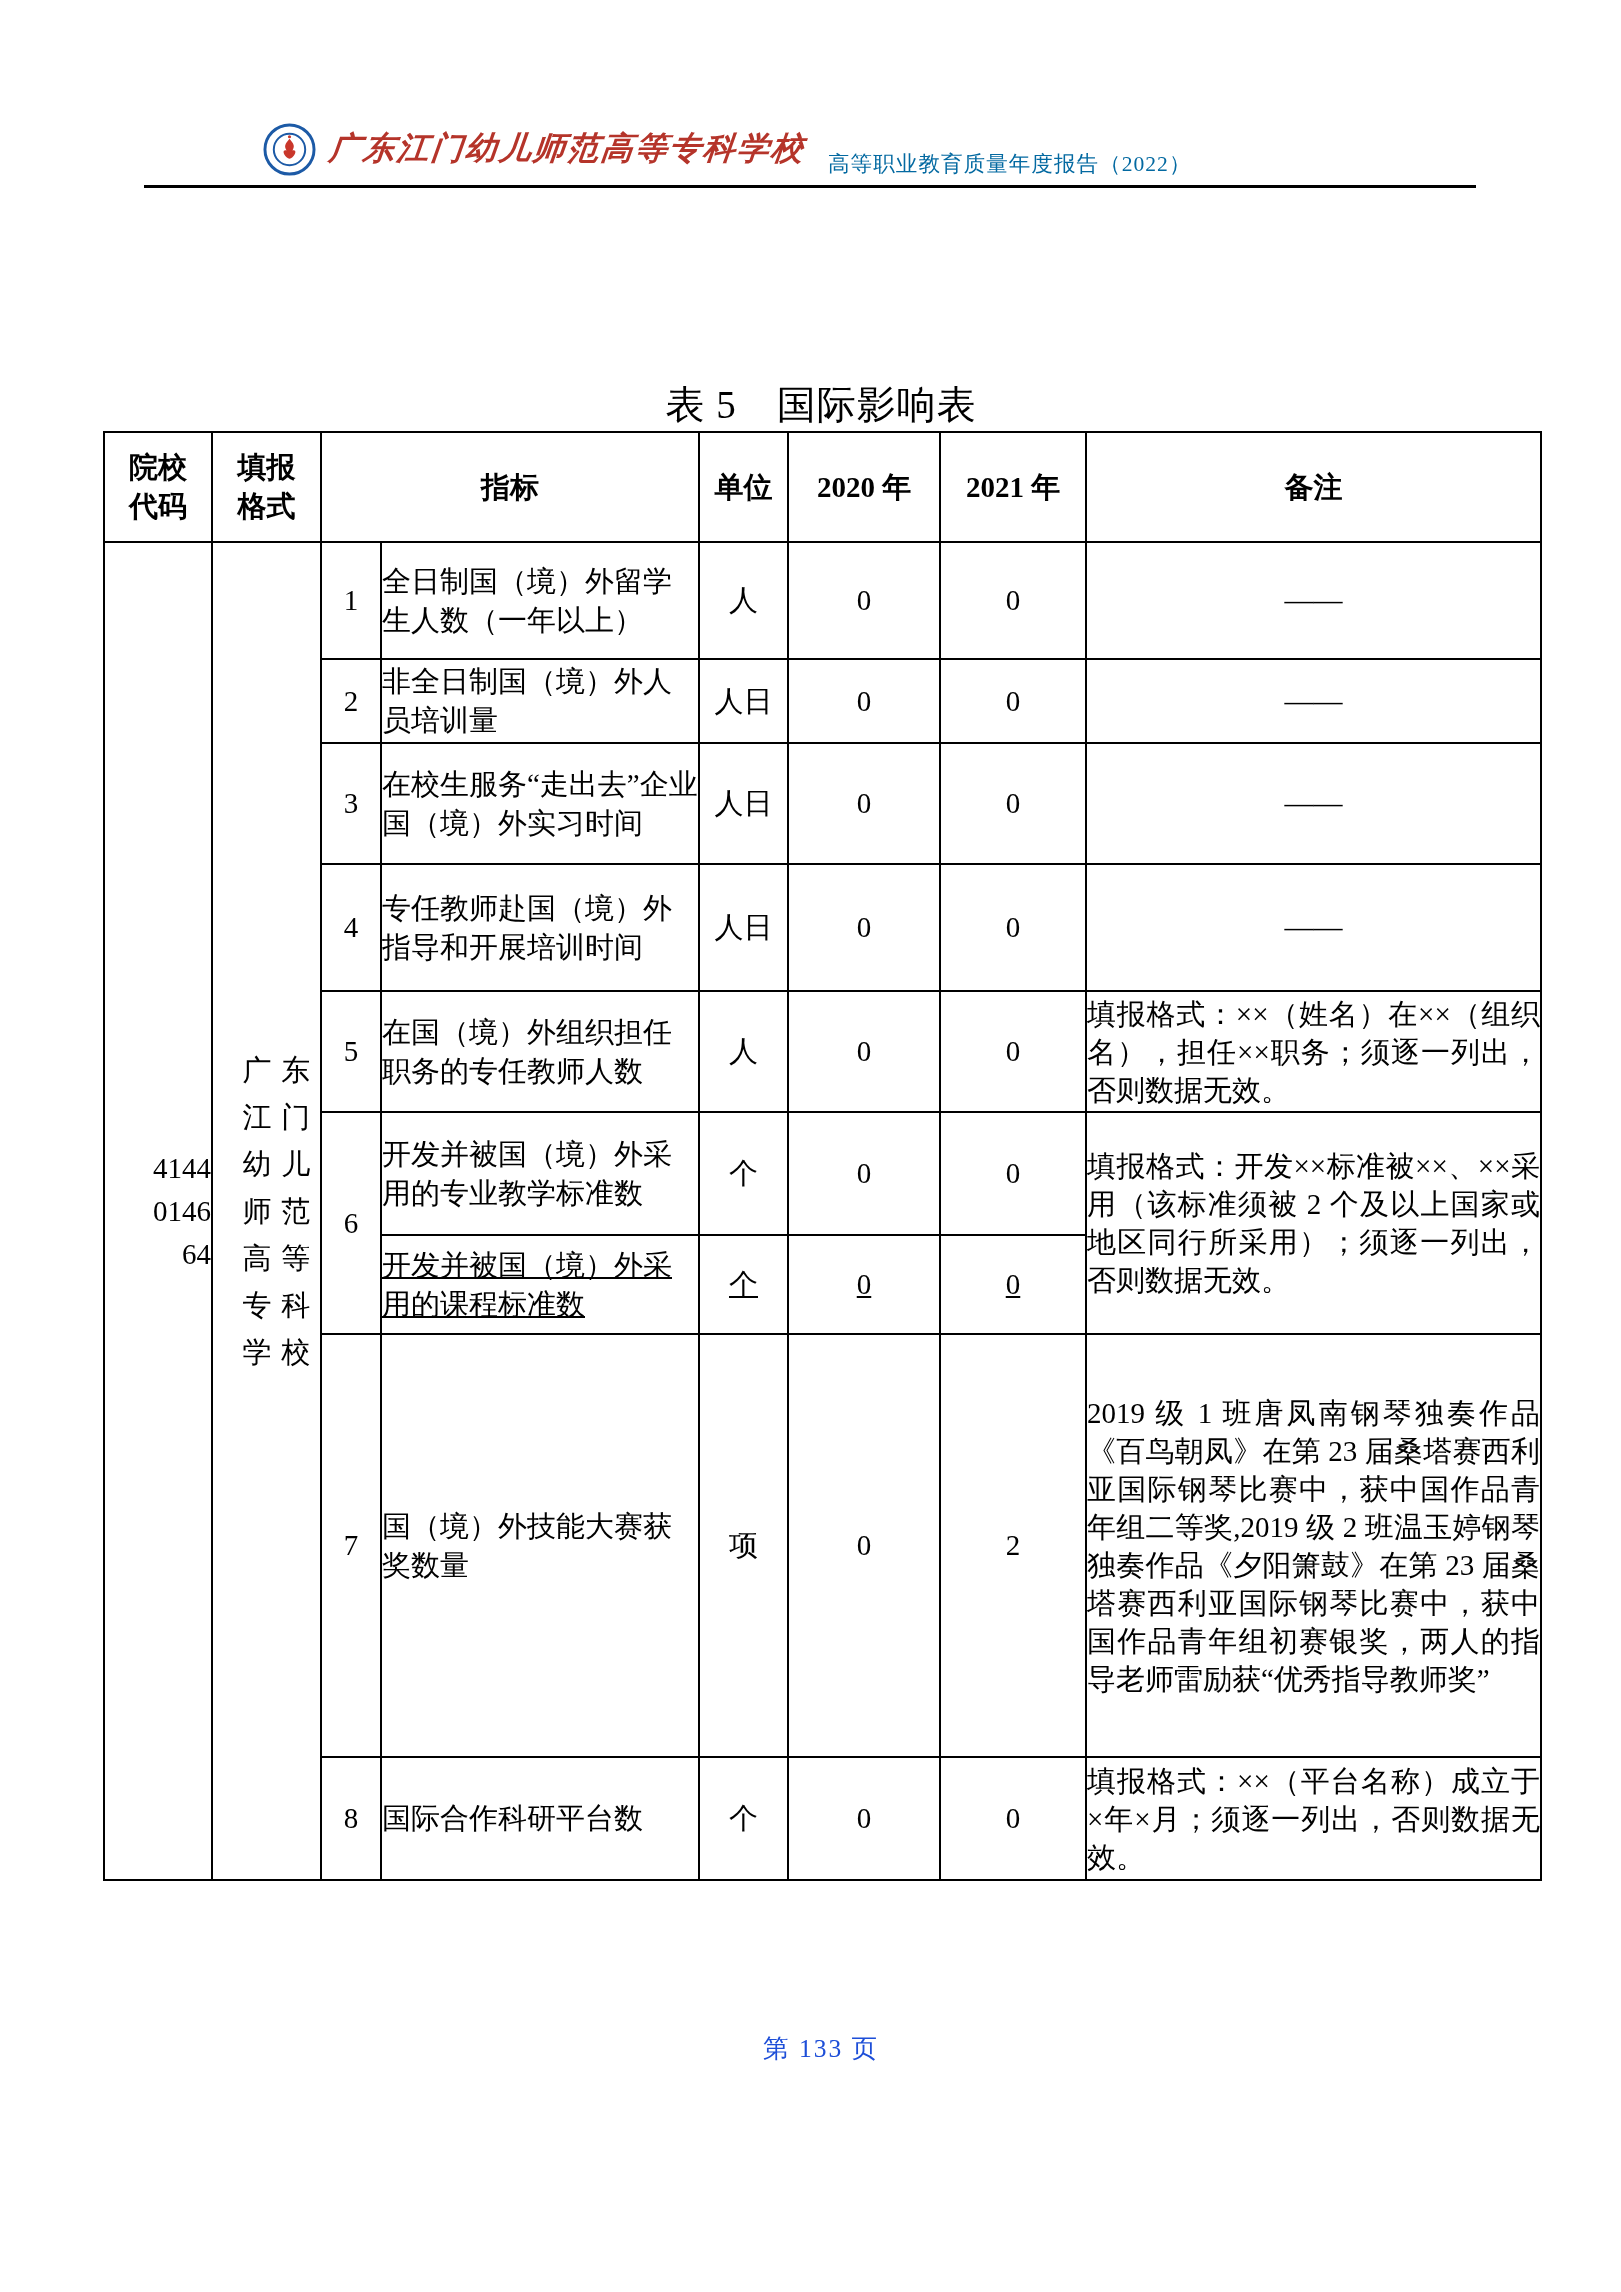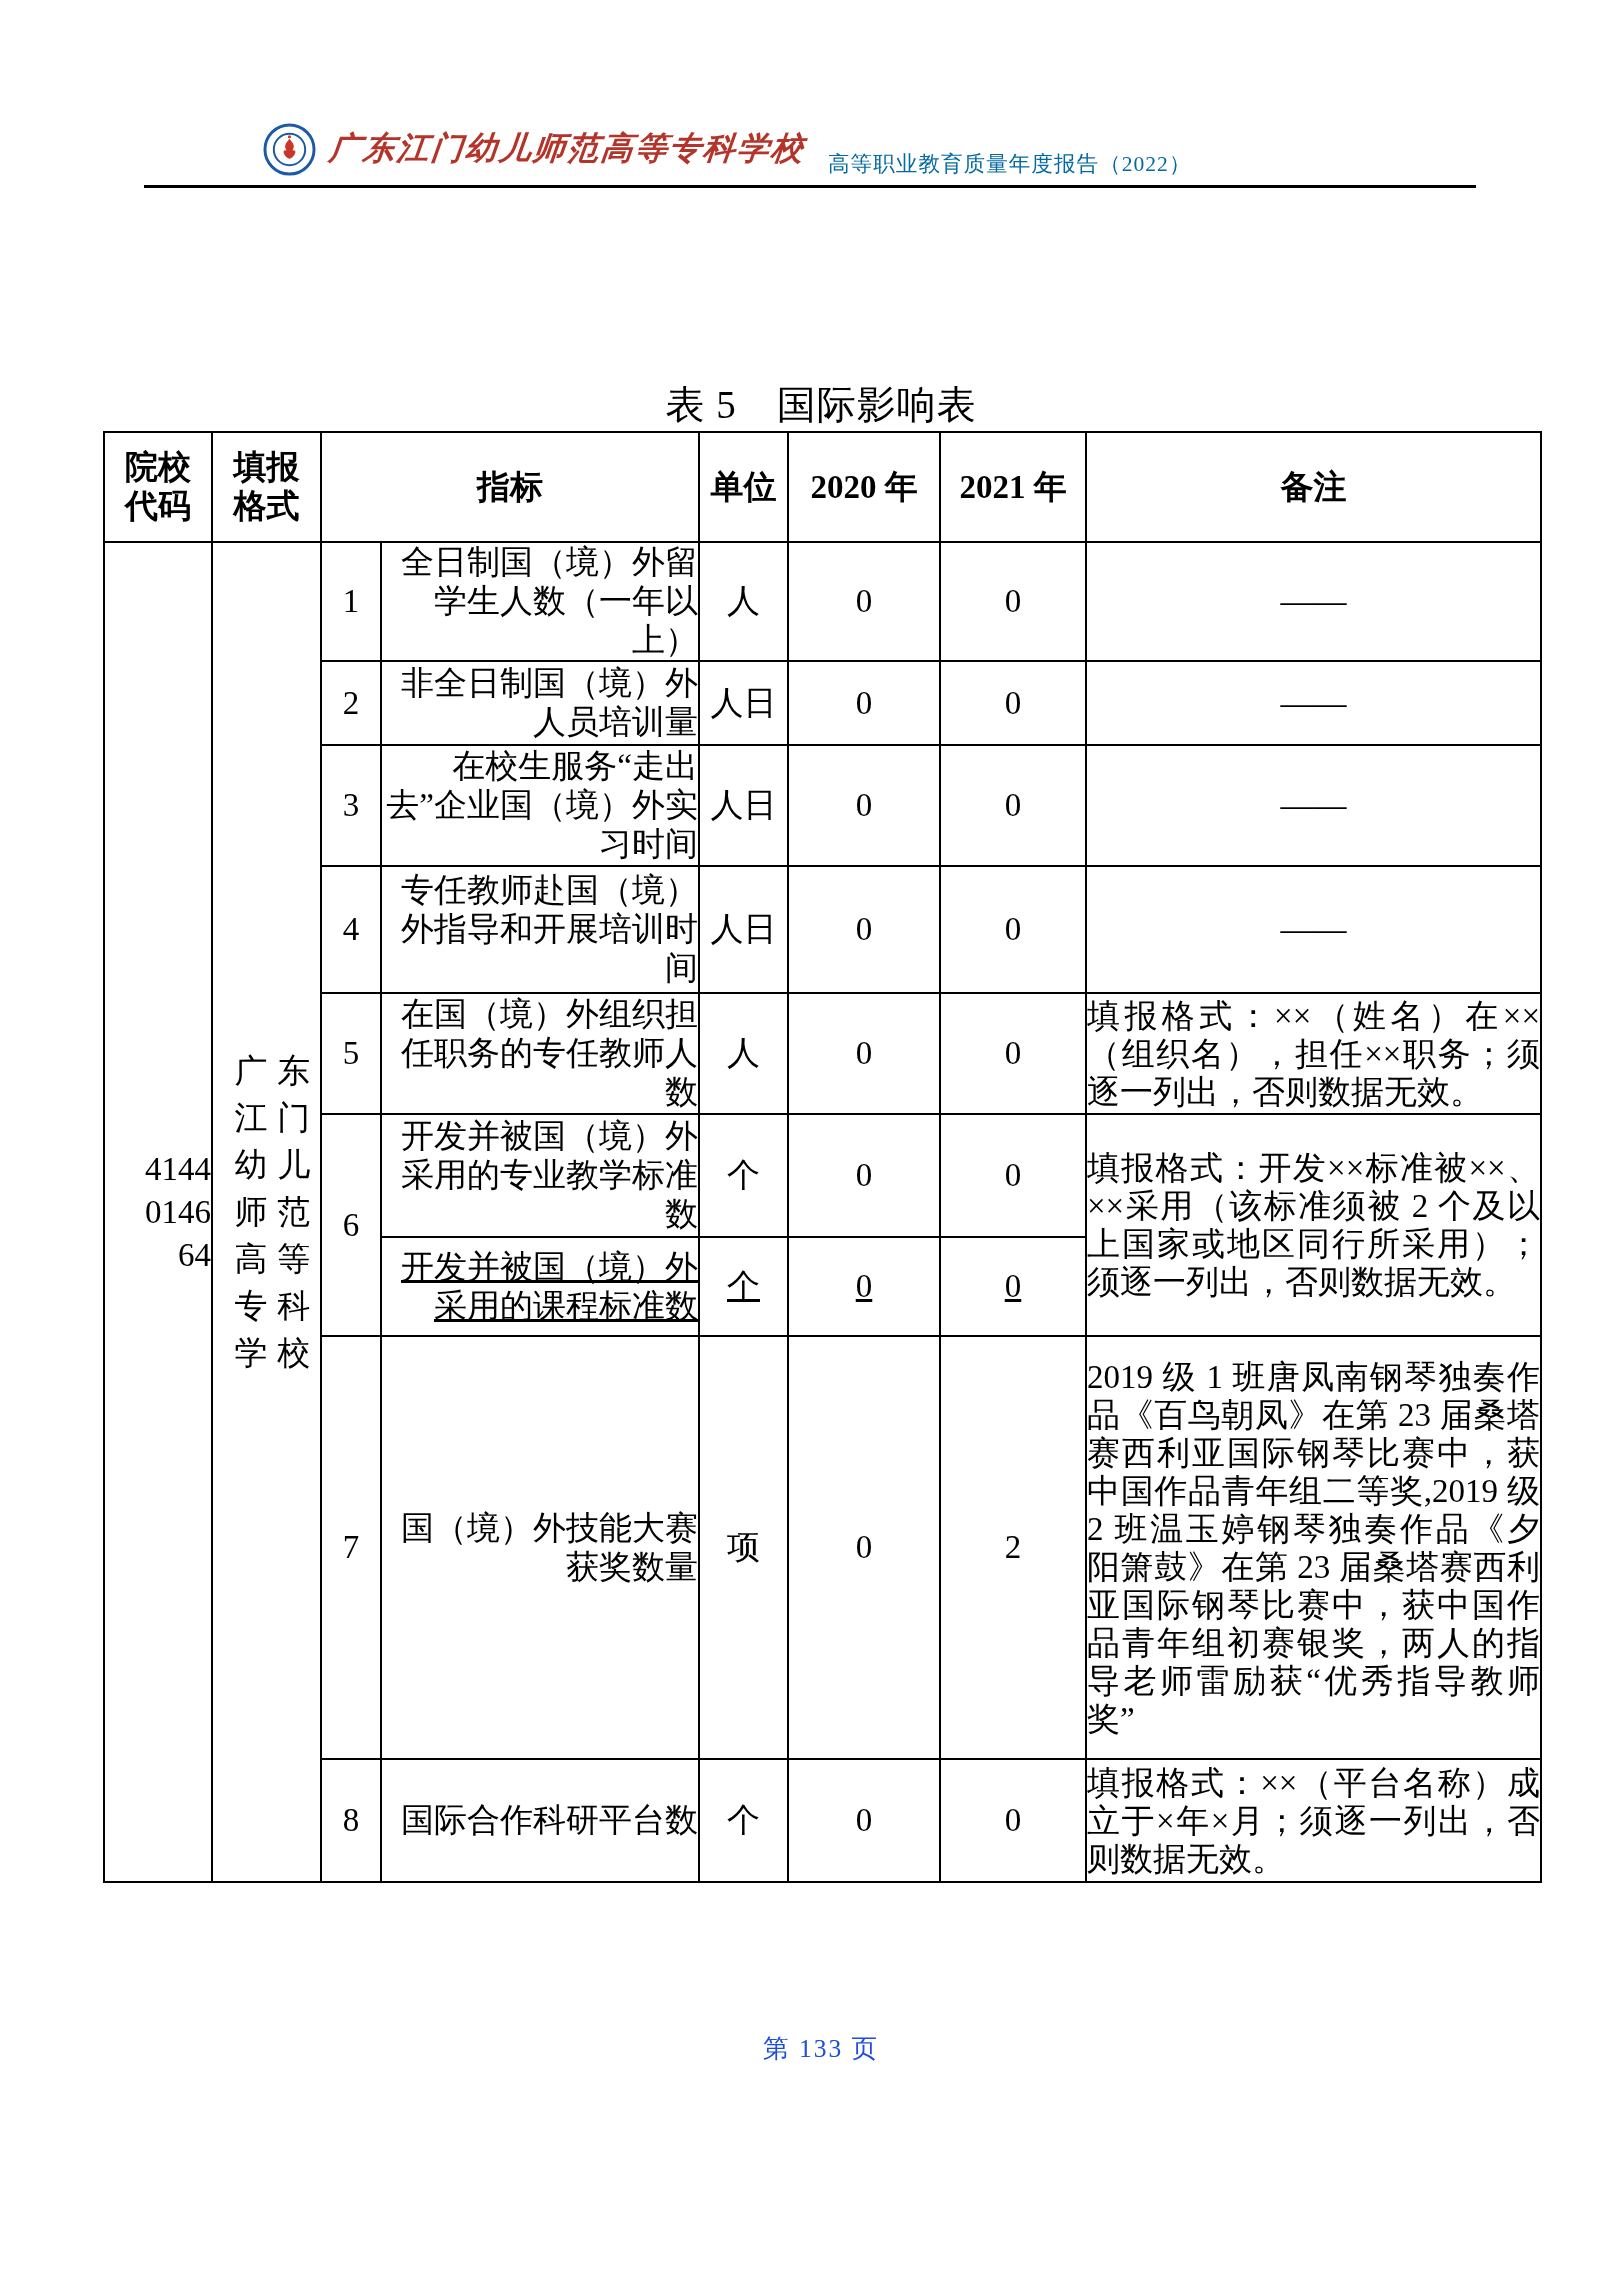--- a/index.html
+++ b/index.html
@@ -25,21 +25,21 @@
   }
   
   .table-title{
     position:absolute;left:103px;top:378px;width:1436px;
     text-align:center;font-size:39px;font-weight:normal;letter-spacing:1px;
   }
   
   table.report{
     position:absolute;left:103px;top:431px;width:1436px;
     border-collapse:collapse;table-layout:fixed;
-    font-size:33px;line-height:39px;
+    font-size:29px;line-height:39px;
   }
   table.report th,table.report td{
     border:2px solid #000;vertical-align:middle;padding:0;
     overflow:hidden;
   }
   table.report{border:2.9px solid #000;}
   th{font-weight:bold;text-align:center;}
   .narrow2{width:2.2em;margin:0 auto;}
   .h-head{height:110px;}
   .h-r1{height:117px;}
@@ -48,21 +48,21 @@
   .h-r4{height:127px;}
   .h-r5{height:121px;}
   .h-r6a{height:123px;}
   .h-r6b{height:99px;text-decoration:underline;}
   .h-r7{height:423px;}
   .h-r8{height:123px;}
   td.code-cell,td.name-cell{text-align:right;}
   td.name-cell .nline{letter-spacing:9.8px;text-indent:9.8px;line-height:47px;}
   td.code-cell .cline{line-height:43px;}
   td.no-cell{text-align:center;}
-  td.ind-cell{text-align:right;padding:3.9px 5.9px 3.9px 12.7px;}
+  td.ind-cell{text-align:left;padding:3.9px 5.9px 3.9px 12.7px;}
   td.unit-cell{text-align:center;}
   td.val-cell{text-align:center;}
   td.remark-cell{text-align:justify;padding:3.9px 7.8px 3.9px 10.8px;line-height:38px;}
   td.remark-dash{text-align:center;letter-spacing:0;padding:0;}
   td.remark-dash .dash{font-weight:normal;}
   
   .footer{
     position:absolute;left:103px;top:2031px;width:1436px;
     text-align:center;font-size:25.5px;color:#1d4ed8;letter-spacing:2px;
   }

